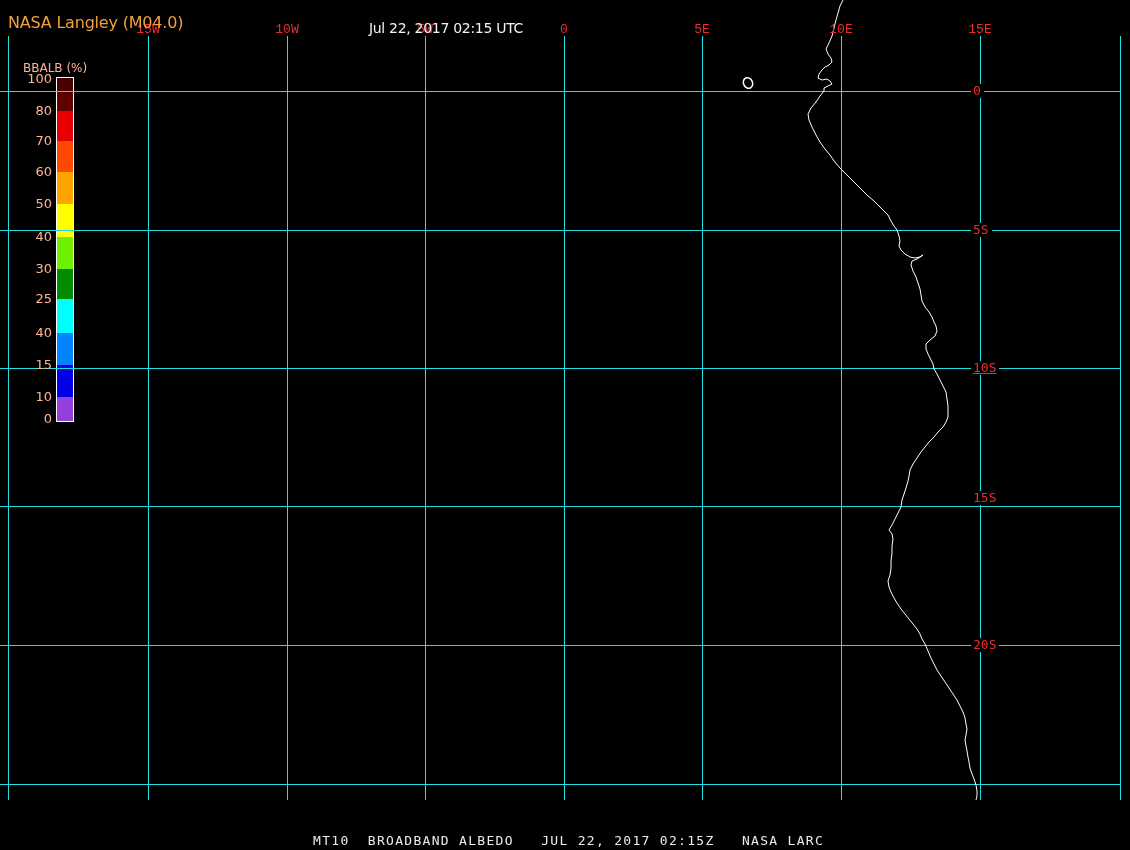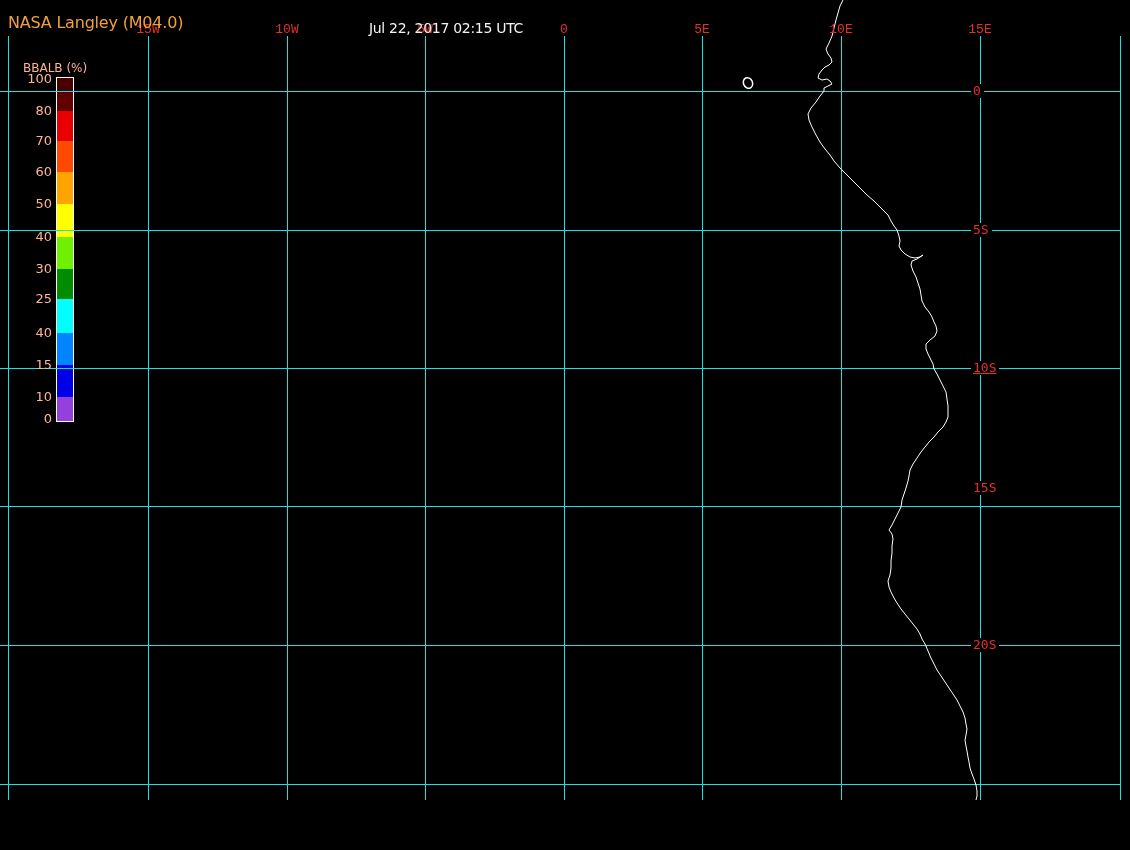--- a/index.html
+++ b/index.html
@@ -132,19 +132,20 @@
       <div class="lon-label" style="left: 425px;">5W</div>
       <div class="lon-label" style="left: 564px;">0</div>
       <div class="lon-label" style="left: 702px;">5E</div>
       <div class="lon-label" style="left: 841px;">10E</div>
       <div class="lon-label" style="left: 980px;">15E</div>
     </div>
   <div class="lat-labels">
       <div class="lat-label" style="top: 91px;">0</div>
       <div class="lat-label" style="top: 230px;">5S</div>
       <div class="lat-label" style="top: 368px; text-decoration: underline;">10S</div>
-      <div class="lat-label" style="top: 488px;">15S</div>
+      <div class="lat-label" style="top: 498px;">15S</div>
       <div class="lat-label" style="top: 645px;">20S</div>
     </div>
 
   <div class="subtitle">Jul 22, 2017 02:15 UTC</div>
 
+  <div class="status">MT10  BROADBAND ALBEDO   JUL 22, 2017 02:15Z   NASA LARC</div>
 </div>
 
 </body></html>

